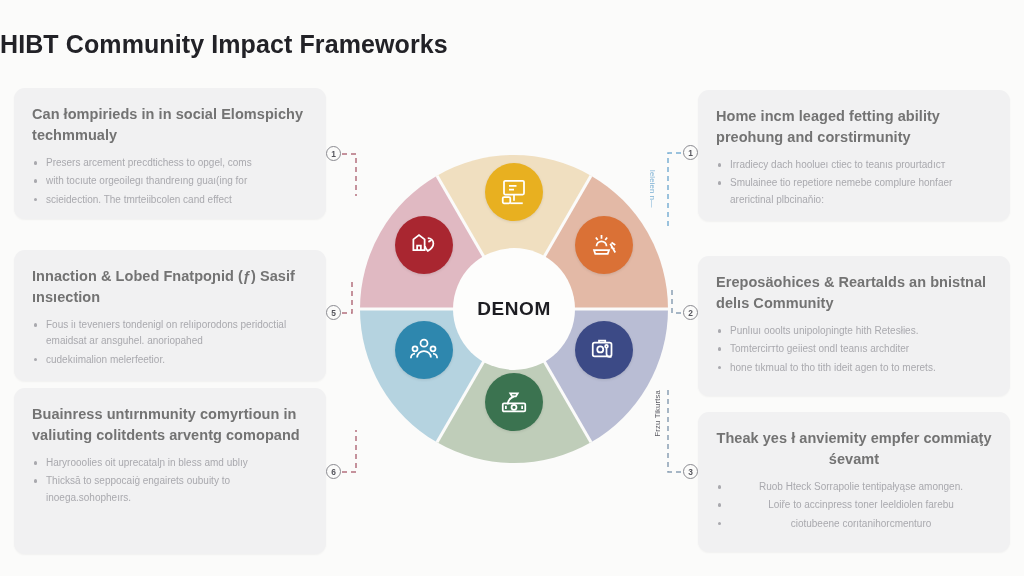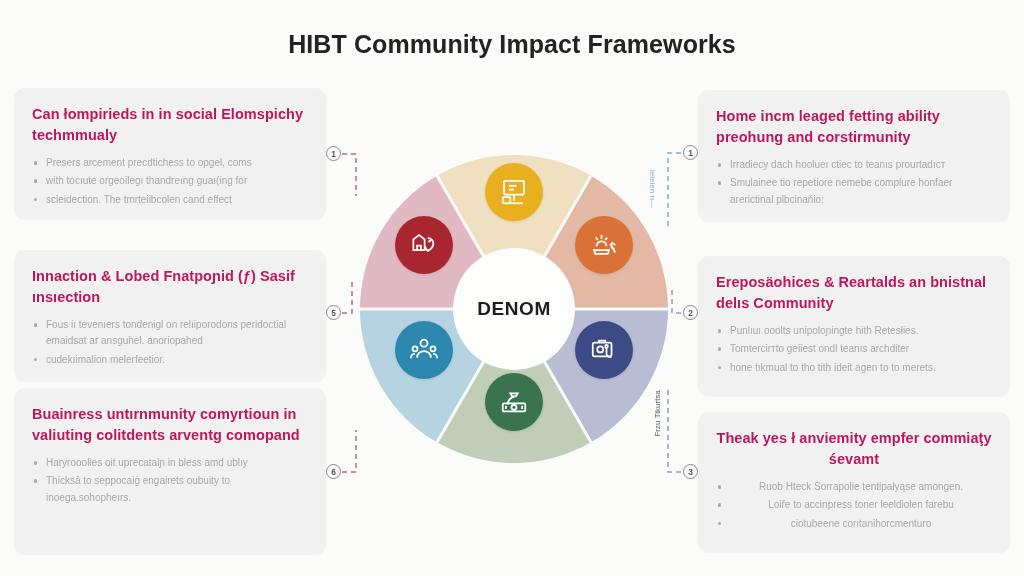--- a/index.html
+++ b/index.html
@@ -10,38 +10,37 @@
     overflow:hidden;
     position:relative;
   }
   #stage{
     position:absolute;inset:0;
     background:#fbfbfa;
   }
   
   .title{
     position:absolute;top:30px;left:0;width:1024px;
-    text-align:center;
     font-size:25px;font-weight:bold;color:#222227;
     letter-spacing:.1px;
   }
   
   .panel{
     position:absolute;
     background:#f1f1f2;
     border-radius:11px;
     padding:16px 18px 16px 18px;
     box-sizing:border-box;
     box-shadow:0 1px 2px rgba(0,0,0,.045);
   }
   .panel h3{
     margin:0 0 10px 0;
     font-size:14.5px;
     font-weight:bold;
-    color:#be185d;
+    color:#737373;
     line-height:1.42;
     letter-spacing:.05px;
   }
   .panel ul{
     margin:0;padding:0;list-style:none;
   }
   .panel li{
     position:relative;
     padding-left:14px;
     font-size:10px;

